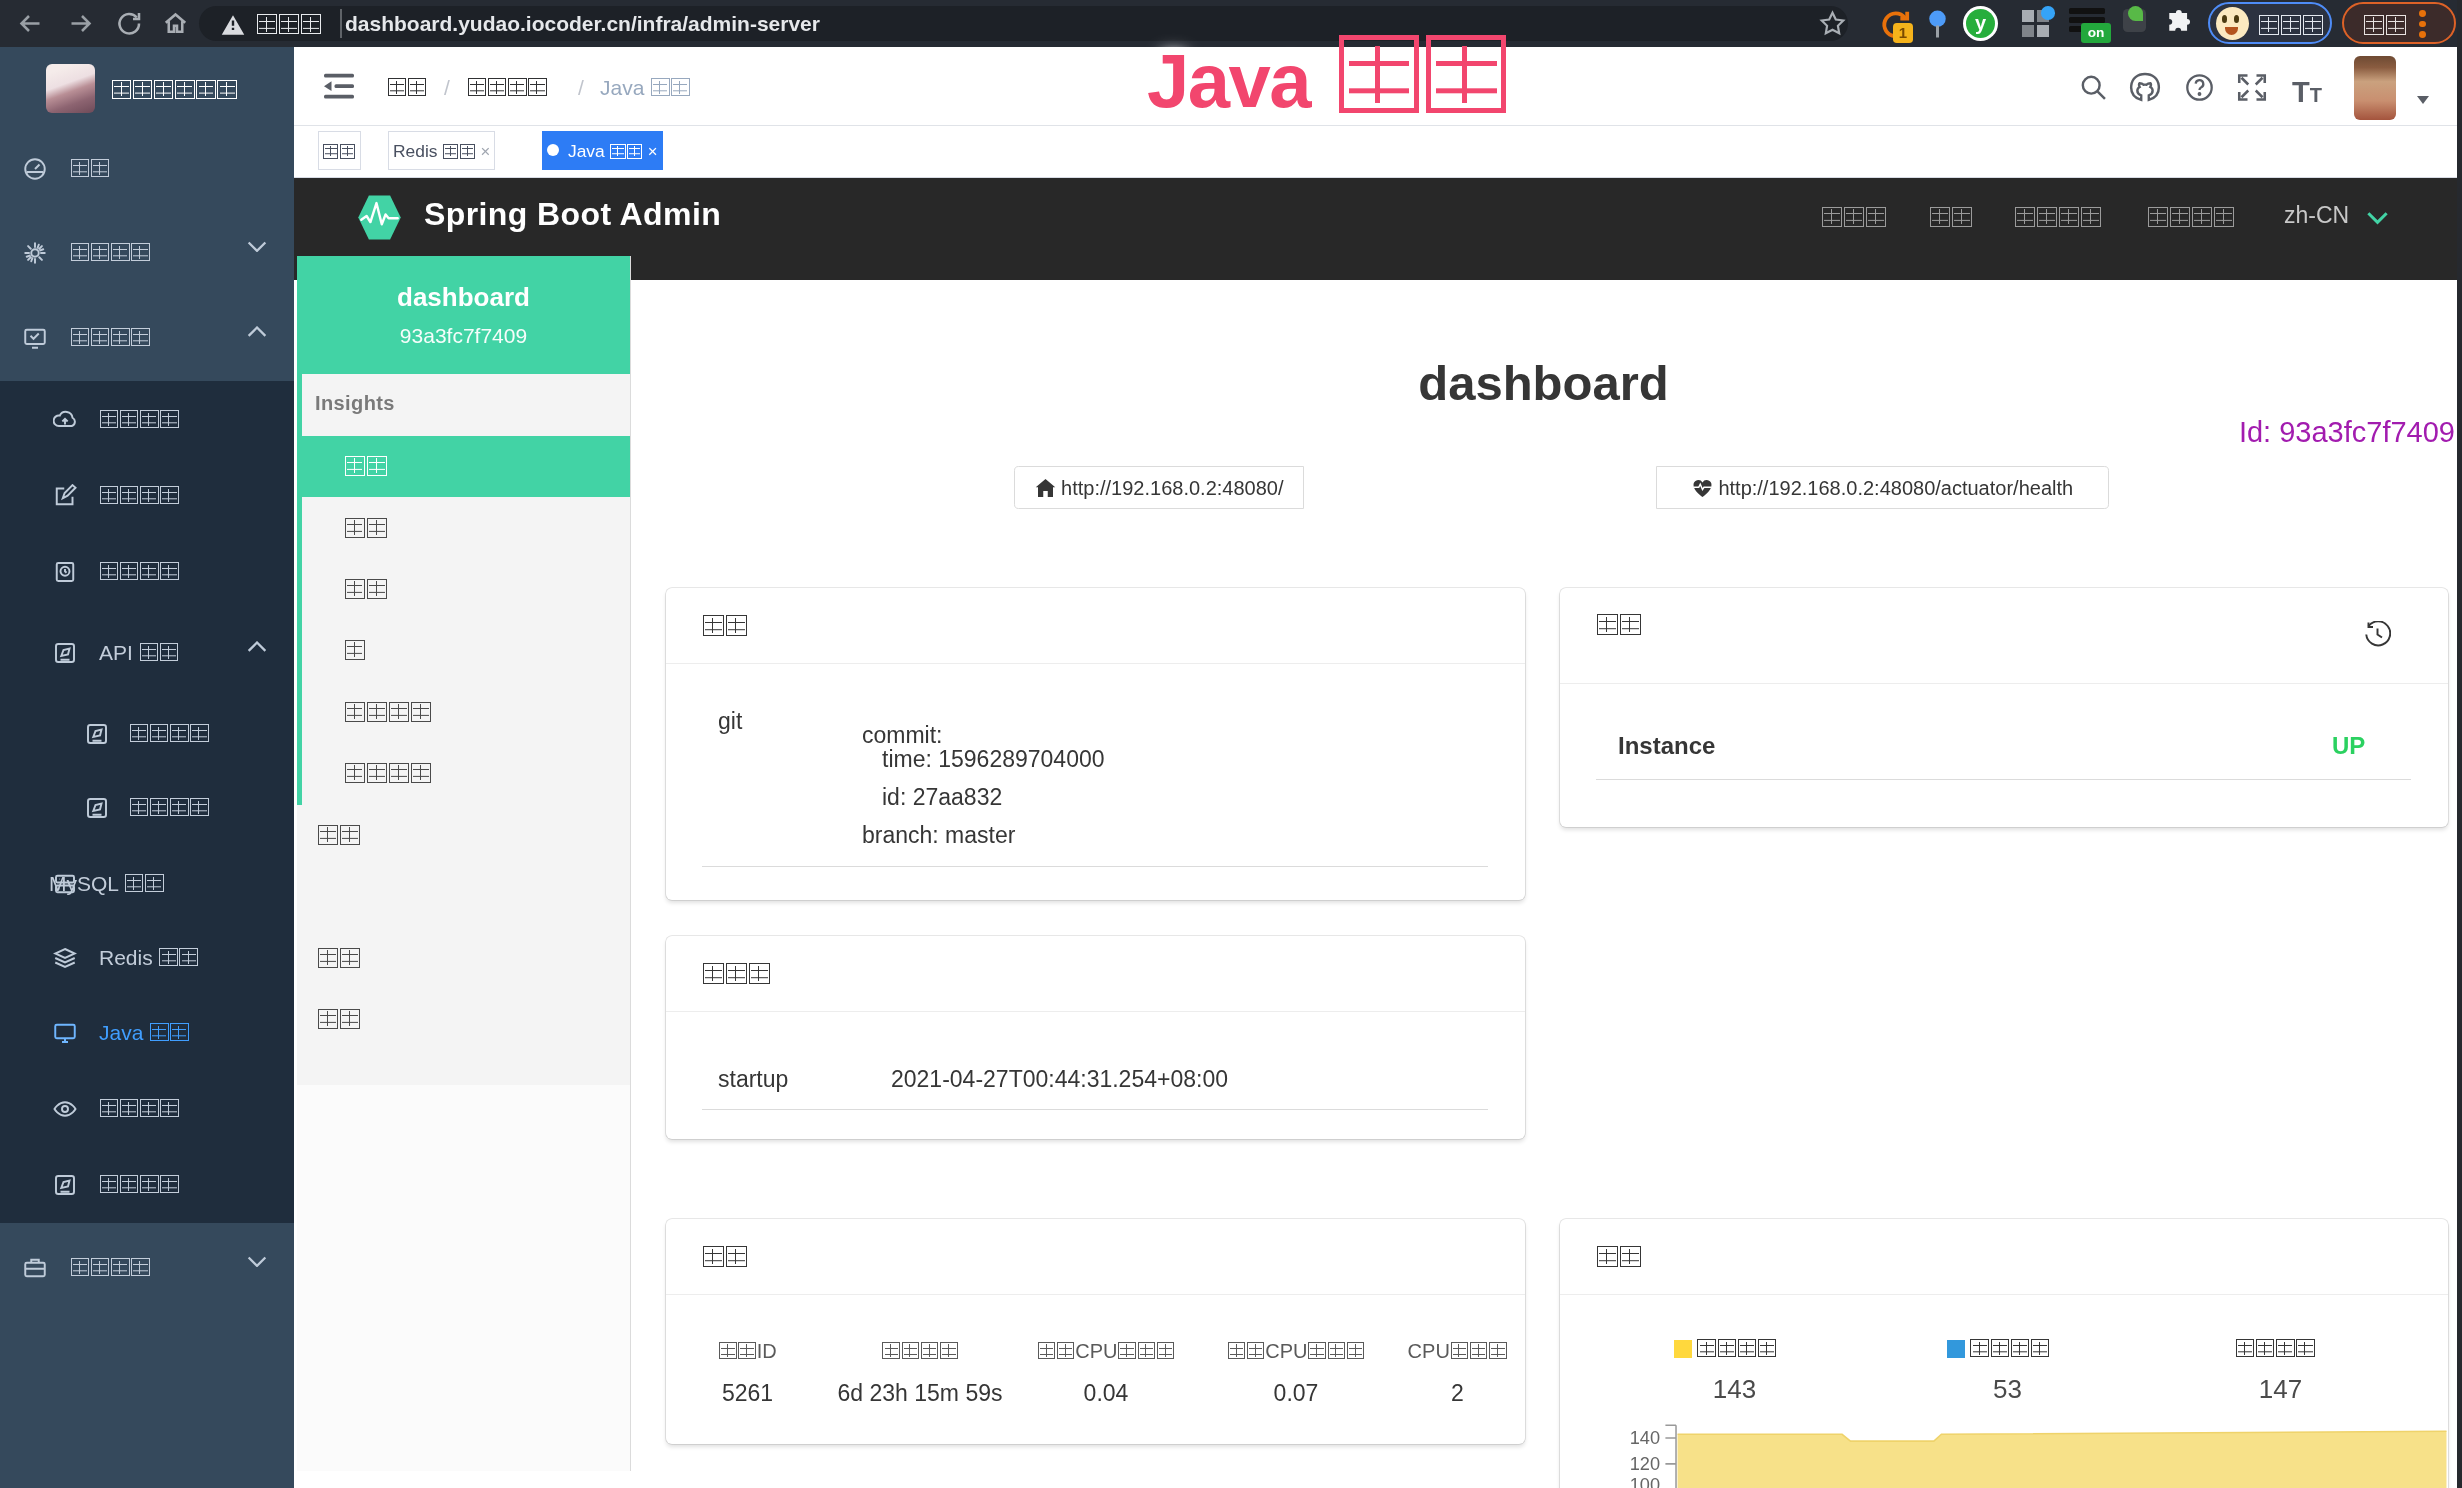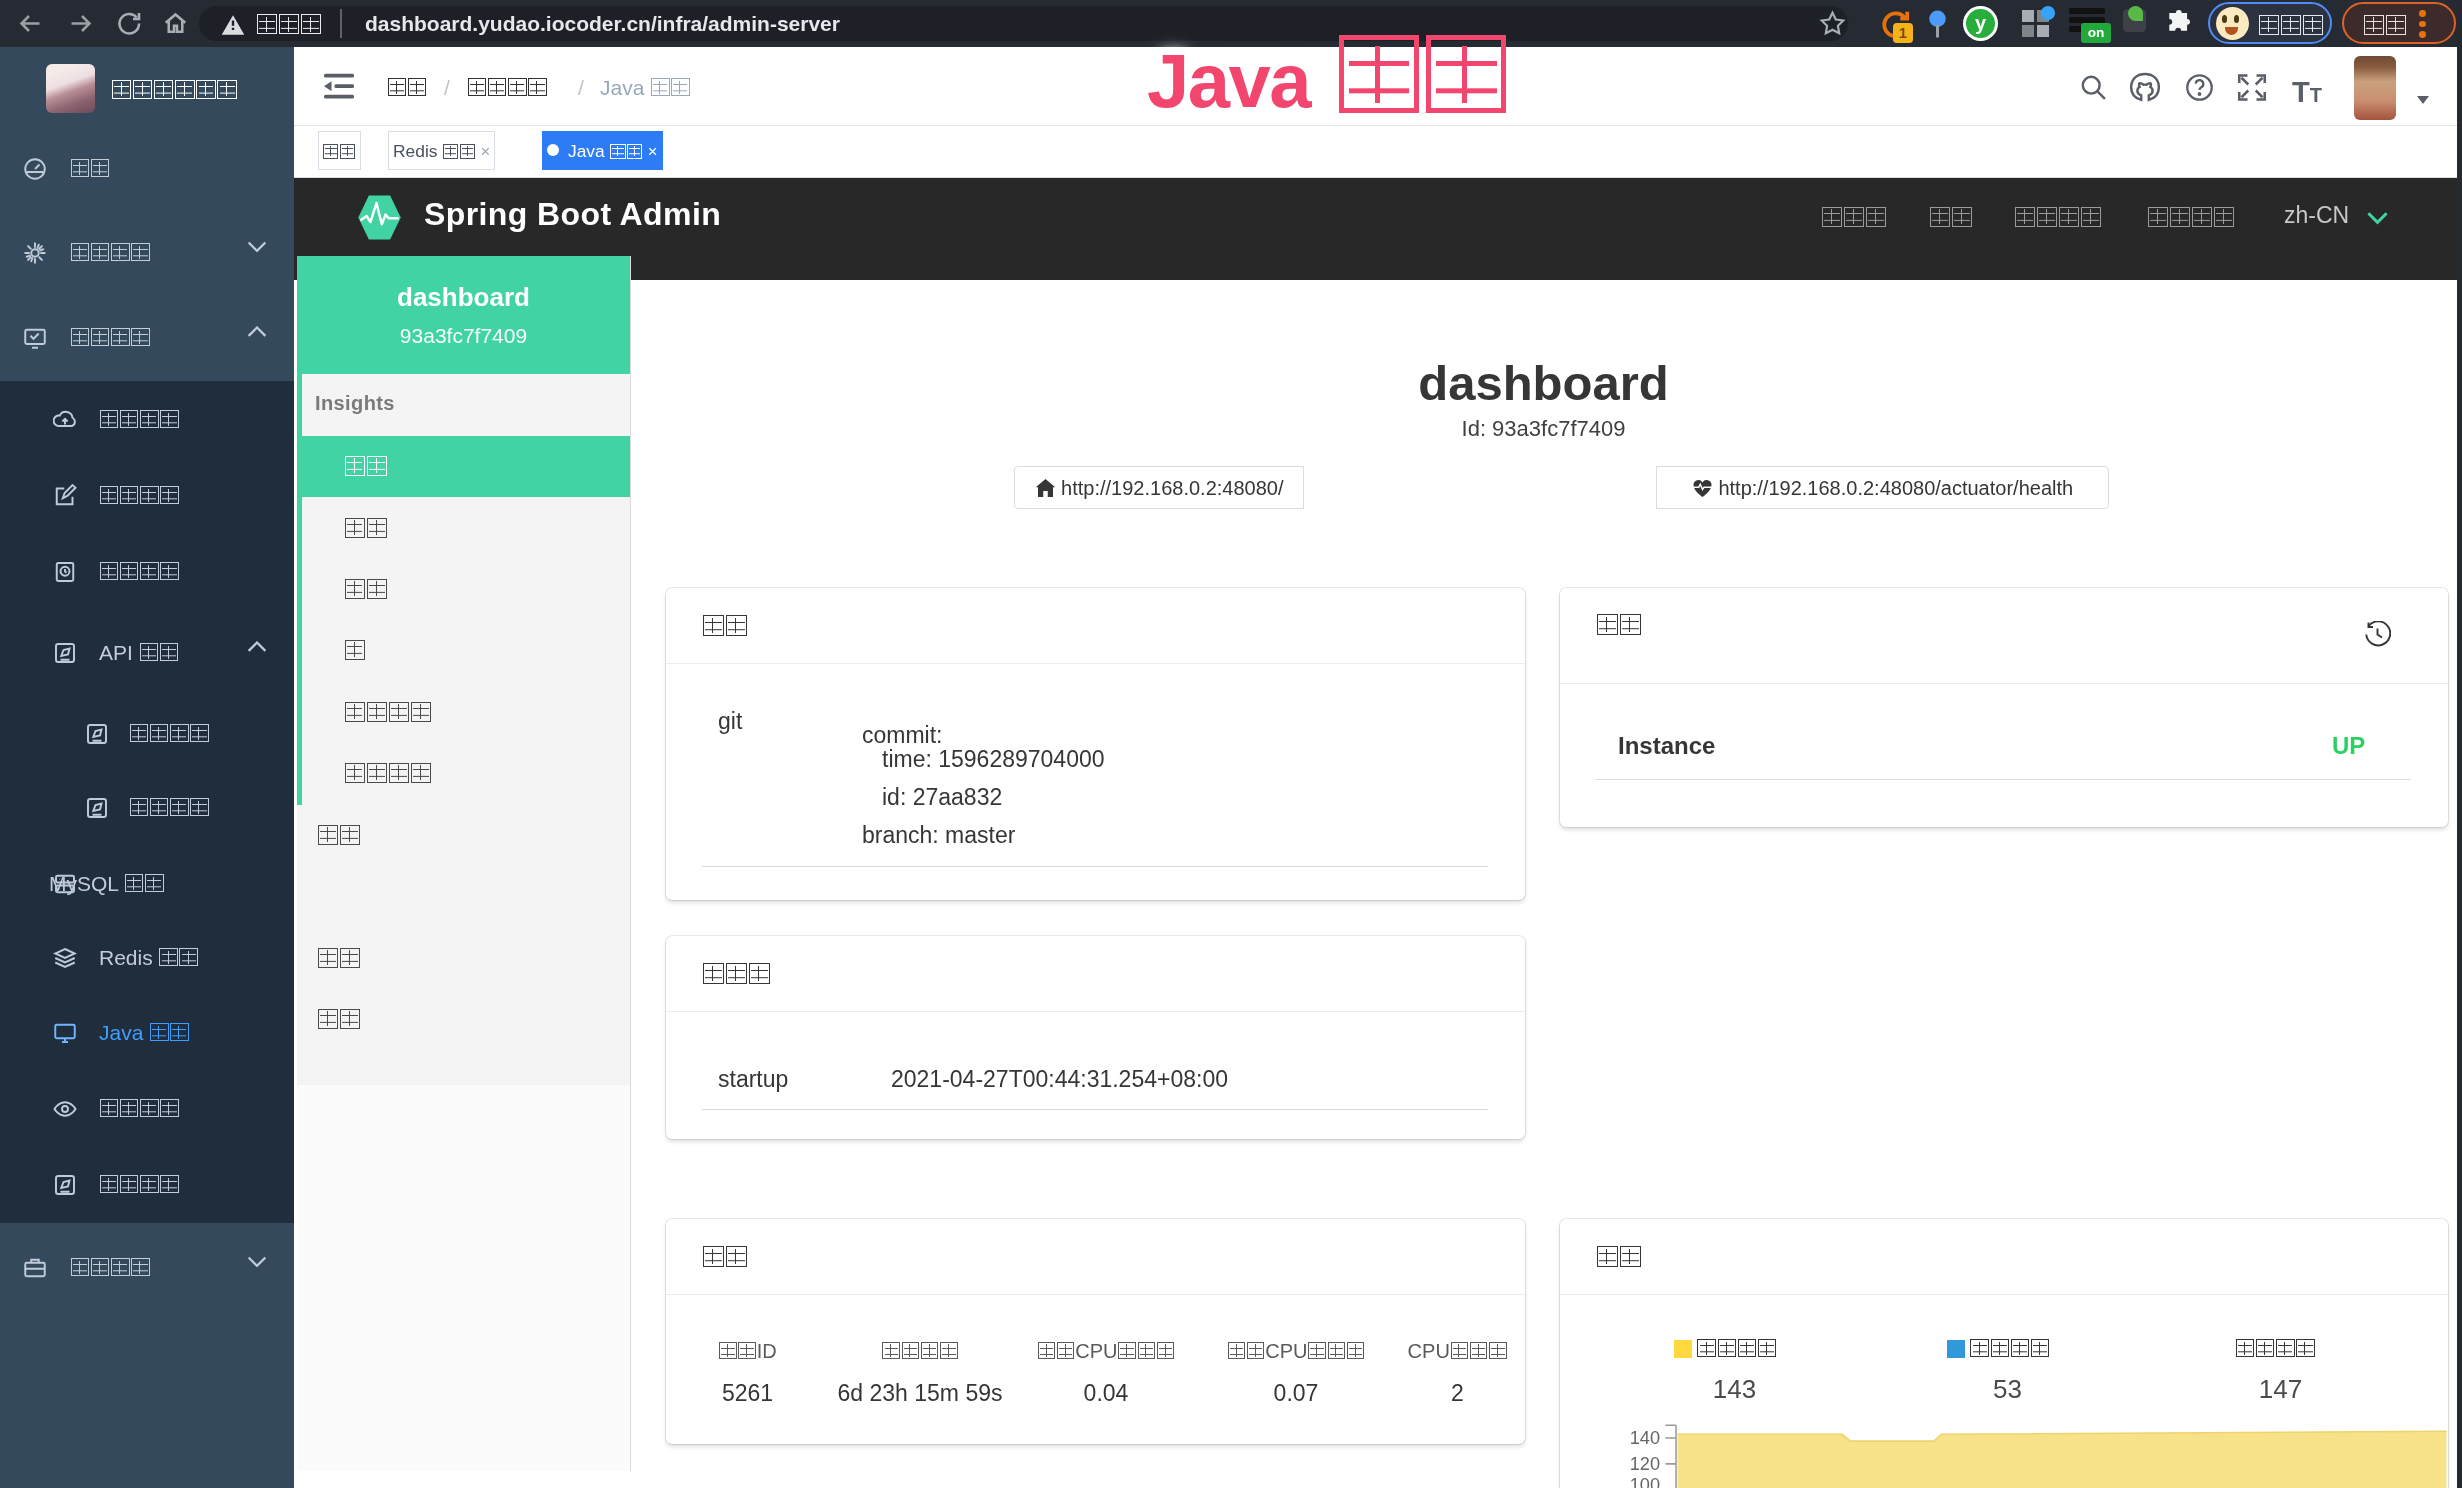--- a/index.html
+++ b/index.html
@@ -52,21 +52,21 @@
       <path d="M32 4v8h-8" fill="none"></path>
     </svg>
   <svg class="bico" style="left:162px" width="27" height="27" viewBox="0 0 36 36" fill="none" stroke="#A9AEB4" stroke-width="3.4">
       <path d="M5 17L18 6l13 11M9 15v14h7v-8h4v8h7V15"></path>
     </svg>
   <svg class="bico" style="left:221px;top:13px" width="24" height="24" viewBox="0 0 32 32" fill="#DADCE0">
       <path d="M16 3L1 29h30L16 3zm1.6 19.8h-3.2v-3h3.2v3zm0-5.8h-3.2v-7h3.2v7z"></path>
     </svg>
   <div class="abs" style="left:256px;top:11.4px;color:#E8EAED;font-size:23px;font-weight:bold"><span class="g"></span><span class="g"></span><span class="g"></span></div>
   <div class="abs" style="left:340px;top:9px;width:1.5px;height:29px;background:#5F6368"></div>
-  <div class="abs" style="left:365px;top:12px;color:#E6E8EB;font-size:21px;font-weight:bold">dashboard.yudao.iocoder.cn/infra/admin-server</div>
+  <div class="abs" style="left:345px;top:12px;color:#E6E8EB;font-size:21px;font-weight:bold">dashboard.yudao.iocoder.cn/infra/admin-server</div>
   <svg class="bico" style="left:1819px;top:10px" width="27" height="27" viewBox="0 0 40 40" fill="none" stroke="#A9AEB4" stroke-width="3.2">
       <path d="M20 4l4.9 10 11.1 1.6-8 7.8 1.9 11L20 29.2 10.1 34.4 12 23.4l-8-7.8L15.1 14z"></path>
     </svg>
 
   <svg class="bico" style="left:1879px;top:7.6px" width="32" height="32" viewBox="0 0 42 42" fill="none" stroke="#E8710A" stroke-width="5">
       <path d="M34 13a15 15 0 1 0 3 9"></path>
       <path d="M37 5v9h-9"></path>
     </svg>
   <div class="abs" style="left:1893px;top:23px;width:20px;height:20px;background:#F5B31B;border-radius:3.8px;color:#7a4a00;font-size:15px;font-weight:bold;text-align:center;line-height:20px">1</div>
   <svg class="bico" style="left:1926px;top:9px" width="23" height="30" viewBox="0 0 30 40">
@@ -248,21 +248,21 @@
     <div class="sitem" style="top:308px;padding-left:42px"><span class="g"></span><span class="g"></span><span class="g"></span><span class="g"></span></div>
     <div class="sitem" style="top:369px;padding-left:42px"><span class="g"></span><span class="g"></span><span class="g"></span><span class="g"></span></div>
     <div class="sitem" style="left:0;top:431px;padding-left:20px"><span class="g"></span><span class="g"></span></div>
     <div class="sitem" style="left:0;top:554px;padding-left:20px"><span class="g"></span><span class="g"></span></div>
     <div class="sitem" style="left:0;top:615px;padding-left:20px"><span class="g"></span><span class="g"></span></div>
   </div>
 </div>
 
 <div class="abs" id="content" style="left:0;top:0;width:2462px;height:1489px;pointer-events:none">
   <div class="abs" style="left:632px;top:355px;width:1823px;text-align:center;font-size:49px;font-weight:bold;color:#363636">dashboard</div>
-  <div class="abs" style="left:632px;top:416px;width:1823px;text-align:center;font-size:22px;color:#404040">Id: 93a3fc7f7409</div>
+  <div class="abs" style="left:632px;top:416px;width:1823px;text-align:right;font-size:29px;color:#a21caf">Id: 93a3fc7f7409</div>
 
   <div class="abs" style="left:1014px;top:466px;width:290px;height:43px;border:0.8px solid #DBDBDB;border-radius:4.6px 0 0 4.6px;background:#fff;color:#363636;font-size:20px;line-height:42px;text-align:center"><svg style="display:inline;vertical-align:-3px" width="21" height="20" viewBox="0 0 28 26" fill="#363636">
         <path d="M14 1L1 12h3v13h7v-8h6v8h7V12h3z"></path>
       </svg> http://192.168.0.2:48080/</div>
   <div class="abs" style="left:1656px;top:466px;width:453px;height:43px;border:0.8px solid #DBDBDB;border-radius:0 4.6px 4.6px 0;background:#fff;color:#363636;font-size:20px;line-height:42px;text-align:center"><svg style="display:inline;vertical-align:-3px" width="21" height="20" viewBox="0 0 28 26" fill="#363636">
         <path d="M14 25S2 17 2 9a6.5 6.5 0 0 1 12-3.5A6.5 6.5 0 0 1 26 9c0 8-12 16-12 16z"></path>
         <path d="M2 12h7l2-4 3 7 2-3h10" stroke="#fff" stroke-width="2" fill="none"></path>
       </svg> http://192.168.0.2:48080/actuator/health</div>
 
   <div class="card" style="left:666px;top:588px;width:859px;height:312px">

